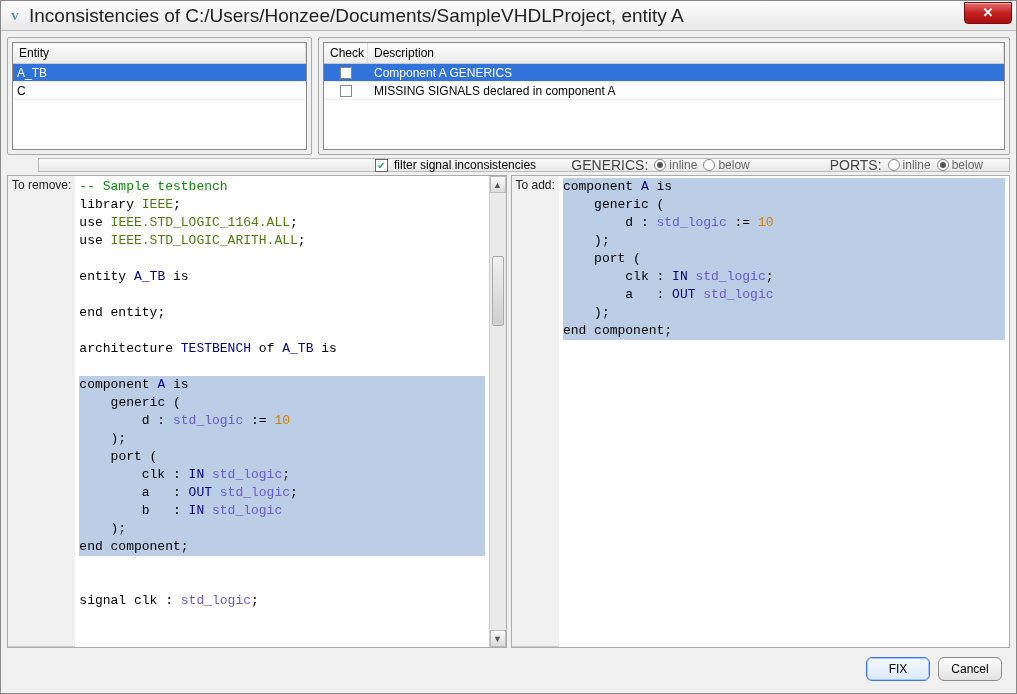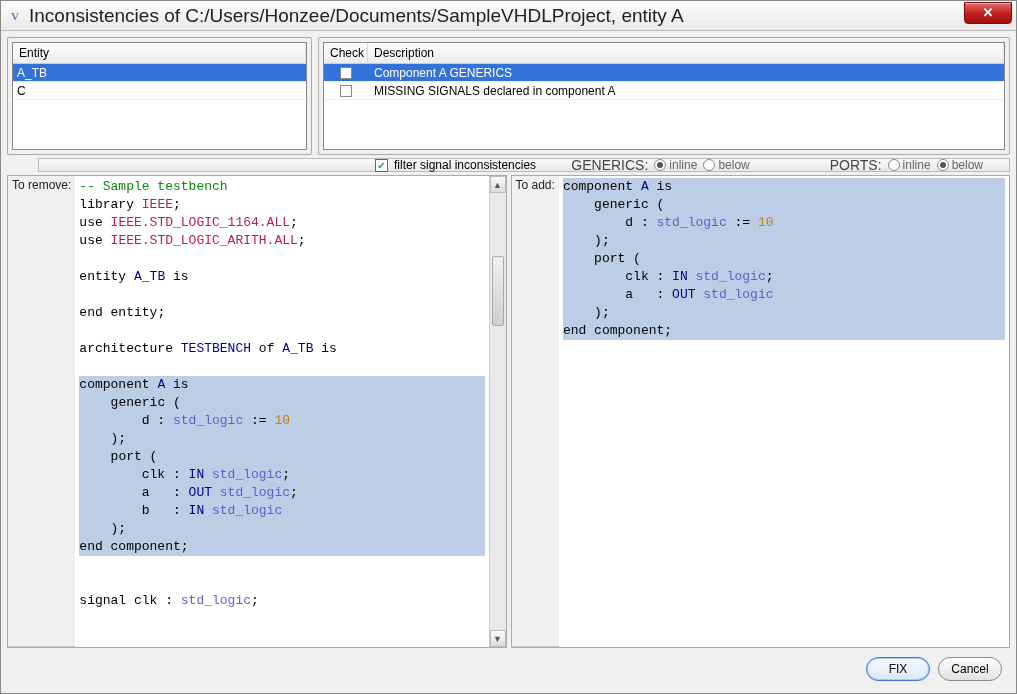--- a/index.html
+++ b/index.html
@@ -165,36 +165,36 @@
   }
   .scrollbar-v {
     width:17px; background:#eaeaea;border-left:1px solid #ccc;position:relative;
   }
   .sb-btn { height:17px;background:linear-gradient(#fafafa,#dcdcdc);border:1px solid #bbb;display:flex;align-items:center;justify-content:center;font-size:9px;color:#555;}
   .sb-thumb { position:absolute; left:2px; right:2px; top:80px; height:70px;background:linear-gradient(#f0f0f0,#cfcfcf);border:1px solid #aaa;border-radius:2px;}
   .hl-block { background:#bccde6; display:block; }
   .c-comment { color:#0a8a0a; }
   .c-key { color:#000000; font-weight:normal; }
   .c-type { color:#6a5acd; }
-  .c-red { color:#be185d; }
+  .c-red { color:#4d7c0f; }
   .c-num { color:#d28000; }
   .c-darkblue { color:#00008b; }
   .c-port { color:#000080;margin-top:8px; }
   .button-bar {
     height:36px;
     display:flex;
     align-items:center;
     justify-content:flex-end;
     gap:8px;
     padding:0 8px;
   }
   .btn {
     min-width:64px;height:24px;
     background:linear-gradient(#fcfcfc,#e2e2e2);
-    border:1px solid #8a8a8a;border-radius:12px;
+    border:1px solid #8a8a8a;border-radius:6px;
     font-size:12px;display:flex;align-items:center;justify-content:center;
   }
   .btn.default { border:1px solid #3a7bd5; box-shadow:0 0 0 1px #a5c7ff inset; background:linear-gradient(#f5faff,#dbe9fb);}
 </style>
 </head>
 <body>
 
 <div class="window">
 
   <div class="titlebar">

